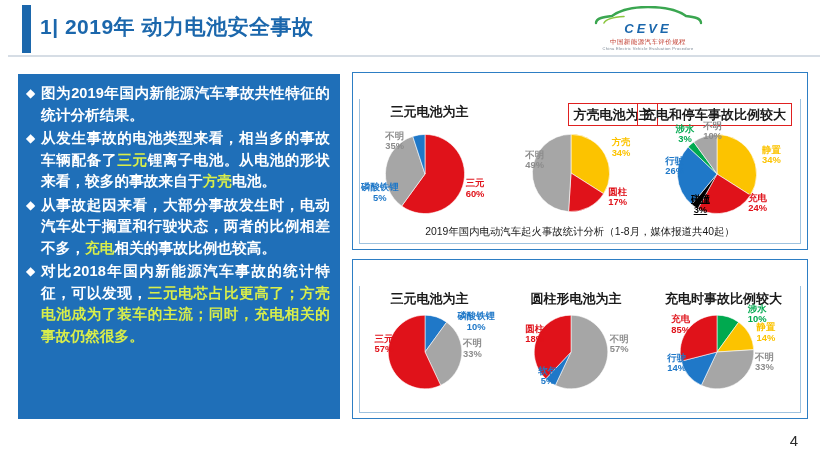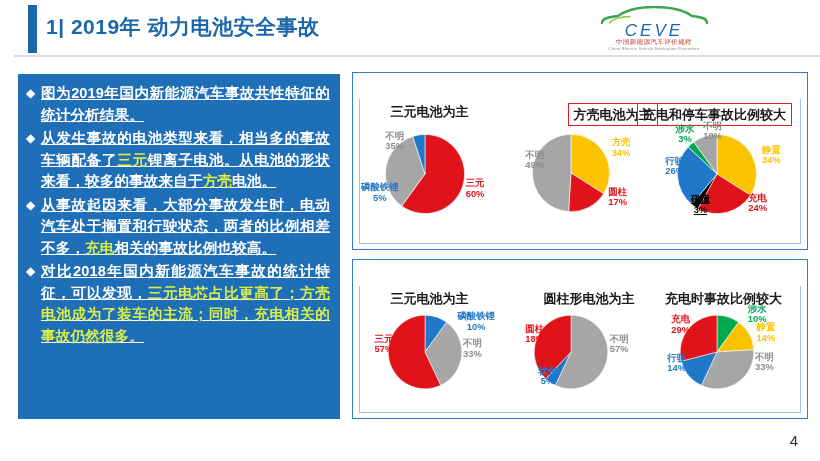--- a/index.html
+++ b/index.html
@@ -5,39 +5,39 @@
   * { margin:0; padding:0; box-sizing:border-box; }
   html,body { width:820px; height:461px; }
   body {
     font-family:"Liberation Sans","DejaVu Sans",sans-serif;
     background:#ffffff;
     position:relative;
     overflow:hidden;
   }
 
   
-  .header { position:absolute; left:14px; top:0; width:716px; height:58px; }
+  .header { position:absolute; left:8px; top:0; width:716px; height:58px; }
   .header-accent {
     position:absolute; left:14px; top:5px; width:9px; height:48px;
     background:#1b67ac;
   }
   .header-title {
     position:absolute; left:32px; top:13px;
     font-size:21px; font-weight:bold; color:#1b67ac;
     letter-spacing:0.5px; white-space:nowrap;
   }
   .header-rule {
     position:absolute; left:0; top:55px; width:820px; height:2px;
     background:#d6dde5;
   }
   .logo { position:absolute; right:18px; top:6px; width:116px; height:46px; }
   .logo-car { position:absolute; left:0; top:0; width:116px; height:20px; }
   .logo-ceve {
     position:absolute; left:0; top:15px; width:116px; text-align:center;
-    font-size:17px; font-weight:normal; font-style:italic; color:#1b67ac;
+    font-size:13px; font-weight:bold; font-style:italic; color:#1b67ac;
     letter-spacing:3px;
   }
   .logo-cn {
     position:absolute; left:0; top:32px; width:116px; text-align:center;
     font-size:6.5px; color:#c0392b; letter-spacing:0.4px; white-space:nowrap;
   }
   .logo-en {
     position:absolute; left:0; top:40px; width:116px; text-align:center;
     font-size:4px; color:#7a8794; letter-spacing:0.3px; white-space:nowrap;
   }
@@ -48,21 +48,21 @@
     background:#1f6fb8;
     padding:9px 10px 0 8px;
   }
   .bullet-row { display:flex; margin-bottom:2px; }
   .bullet-mark {
     color:#ffffff; font-size:12px; line-height:21px; width:15px;
     flex:0 0 15px; text-align:left;
   }
   .bullet-text {
     color:#ffffff; font-size:14.6px; line-height:21.5px;
-    font-weight:bold; letter-spacing:0.1px; text-align:justify;text-decoration:underline;
+    font-weight:bold; letter-spacing:0.1px; text-align:justify;
   }
   .hl { color:#d9ee4a; }
 
   
   .chart-card {
     position:absolute; left:352px; width:456px;
     border:1px solid #2d7ec4; background:#ffffff;
   }
   .card-2019 { top:72px; height:178px; }
   .card-2018 { top:259px; height:160px; }
@@ -168,26 +168,27 @@
         <path d="M 50 50 L 20.678496471560255 85.44360916768629 A 46 46 0 0 1 16.46744313861508 18.510833127280304 Z" fill="#1f78c8" stroke="#ffffff" stroke-width="0.7"></path>
         <path d="M 50 50 L 16.46744313861508 18.510833127280304 A 46 46 0 0 1 22.96187839454626 12.785218258752394 Z" fill="#00a94f" stroke="#ffffff" stroke-width="0.7"></path>
         <path d="M 50 50 L 22.96187839454626 12.785218258752394 A 46 46 0 0 1 50.000000000000036 4 Z" fill="#a6a6a6" stroke="#ffffff" stroke-width="0.7"></path>
       </svg></div>
     <div class="plabel" style="color: rgb(140, 140, 140); left: 350.2px; top: 47.5px;"><span>不明</span><br><span>10%</span></div>
     <div class="plabel" style="color: rgb(0, 169, 79); left: 322.59px; top: 50.94px;"><span>涉水</span><br><span>3%</span></div>
     <div class="plabel" style="color: rgb(252, 195, 0); left: 409px; top: 71.58px;"><span>静置</span><br><span>34%</span></div>
     <div class="plabel" style="color: rgb(31, 120, 200); left: 312.27px; top: 82.76px;"><span>行驶</span><br><span>26%</span></div>
     <div class="plabel" style="color: rgb(0, 0, 0); left: 338.07px; top: 121.46px; text-decoration: underline;"><span>碰撞</span><br><span>3%</span></div>
     <div class="plabel" style="color: rgb(224, 18, 26); left: 395.24px; top: 119.74px;"><span>充电</span><br><span>24%</span></div>
+    <div class="caption" style="top: 152px; left: 0px;">2019年国内电动汽车起火事故统计分析（1-8月，媒体报道共40起）</div>
   </div>
 
 <div class="chart-card card-2018" id="card-2018">
   <div class="card-inner"></div>
 <div class="col-title" style="top: 30px; left: 37.5px; width: auto;">三元电池为主</div>
-    <div class="col-title" style="top: 30px; left: 177.5px; width: auto; margin-left: 13px;">圆柱形电池为主</div>
+    <div class="col-title" style="top: 30px; left: 177.5px; width: auto;">圆柱形电池为主</div>
     <div class="col-title" style="top: 30px; left: 312px; width: auto;">充电时事故比例较大</div>
     <div class="pie-wrap" style="left: 32px; top: 52px; width: 80px; height: 80px;"><svg viewBox="0 0 100 100" width="80" height="80">
         <path d="M 50 50 L 50 4 A 46 46 0 0 1 77.03812160545377 12.785218258752415 Z" fill="#1f78c8" stroke="#ffffff" stroke-width="0.7"></path>
         <path d="M 50 50 L 77.03812160545377 12.785218258752415 A 46 46 0 0 1 69.58584741199333 91.6220444134369 Z" fill="#a6a6a6" stroke="#ffffff" stroke-width="0.7"></path>
         <path d="M 50 50 L 69.58584741199333 91.6220444134369 A 46 46 0 1 1 49.99999999999999 4 Z" fill="#e0121a" stroke="#ffffff" stroke-width="0.7"></path>
       </svg></div>
     <div class="plabel" style="color: rgb(31, 120, 200); left: 104.4px; top: 51.1px;"><span>磷酸铁锂</span><br><span>10%</span></div>
     <div class="plabel" style="color: rgb(140, 140, 140); left: 110px; top: 78.3px;"><span>不明</span><br><span>33%</span></div>
     <div class="plabel" style="color: rgb(224, 18, 26); left: 21.55px; top: 73.5px;"><span>三元</span><br><span>57%</span></div>
     <div class="pie-wrap" style="left: 178px; top: 52px; width: 80px; height: 80px;"><svg viewBox="0 0 100 100" width="80" height="80">
@@ -202,16 +203,16 @@
         <path d="M 50 50 L 50 4 A 46 46 0 0 1 77.03812160545377 12.785218258752415 Z" fill="#00a94f" stroke="#ffffff" stroke-width="0.7"></path>
         <path d="M 50 50 L 77.03812160545377 12.785218258752415 A 46 46 0 0 1 95.9092295077005 47.11163610165159 Z" fill="#fcc300" stroke="#ffffff" stroke-width="0.7"></path>
         <path d="M 50 50 L 95.9092295077005 47.11163610165159 A 46 46 0 0 1 30.414152588006655 91.6220444134369 Z" fill="#a6a6a6" stroke="#ffffff" stroke-width="0.7"></path>
         <path d="M 50 50 L 30.414152588006655 91.6220444134369 A 46 46 0 0 1 5.445174588082963 61.4397348095833 Z" fill="#1f78c8" stroke="#ffffff" stroke-width="0.7"></path>
         <path d="M 50 50 L 5.445174588082963 61.4397348095833 A 46 46 0 0 1 49.99999999999999 4 Z" fill="#e0121a" stroke="#ffffff" stroke-width="0.7"></path>
       </svg></div>
     <div class="plabel" style="color: rgb(0, 169, 79); left: 394.8px; top: 43.9px;"><span>涉水</span><br><span>10%</span></div>
     <div class="plabel" style="color: rgb(252, 195, 0); left: 403.6px; top: 62.3px;"><span>静置</span><br><span>14%</span></div>
     <div class="plabel" style="color: rgb(140, 140, 140); left: 402px; top: 91.9px;"><span>不明</span><br><span>33%</span></div>
     <div class="plabel" style="color: rgb(31, 120, 200); left: 314.35px; top: 92.7px;"><span>行驶</span><br><span>14%</span></div>
-    <div class="plabel" style="color: rgb(224, 18, 26); left: 318.35px; top: 54.3px;"><span>充电</span><br><span>29%</span></div>
+    <div class="plabel" style="color: rgb(224, 18, 26); left: 318.35px; top: 54.3px;"><span>充电</span><br><span>85%</span></div>
   </div>
 
 <div class="page-num">4</div>
 
 </body></html>

